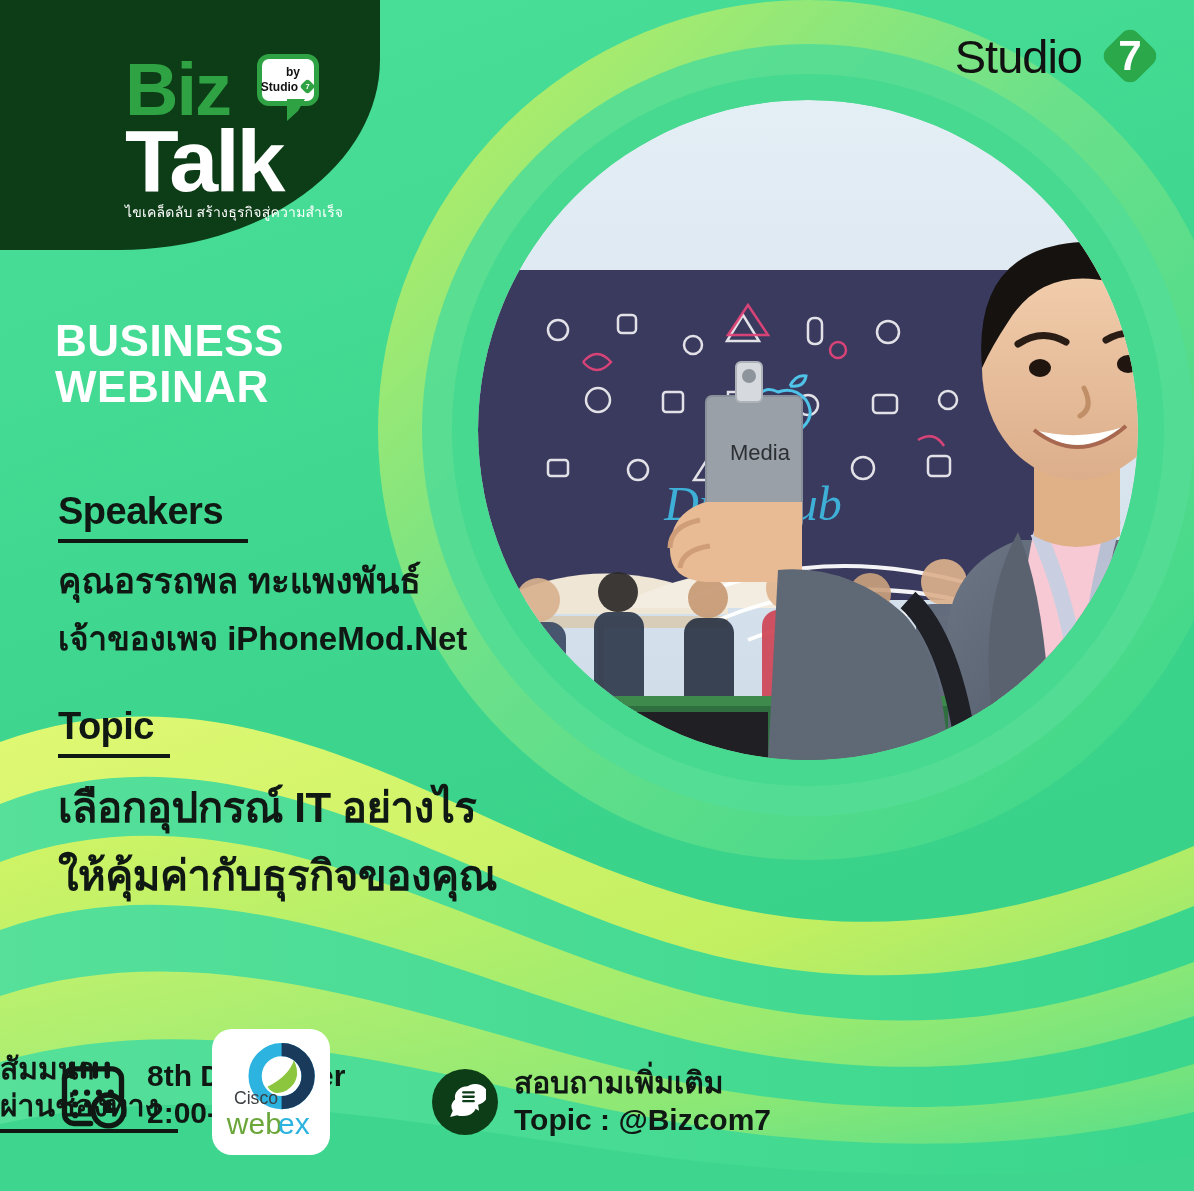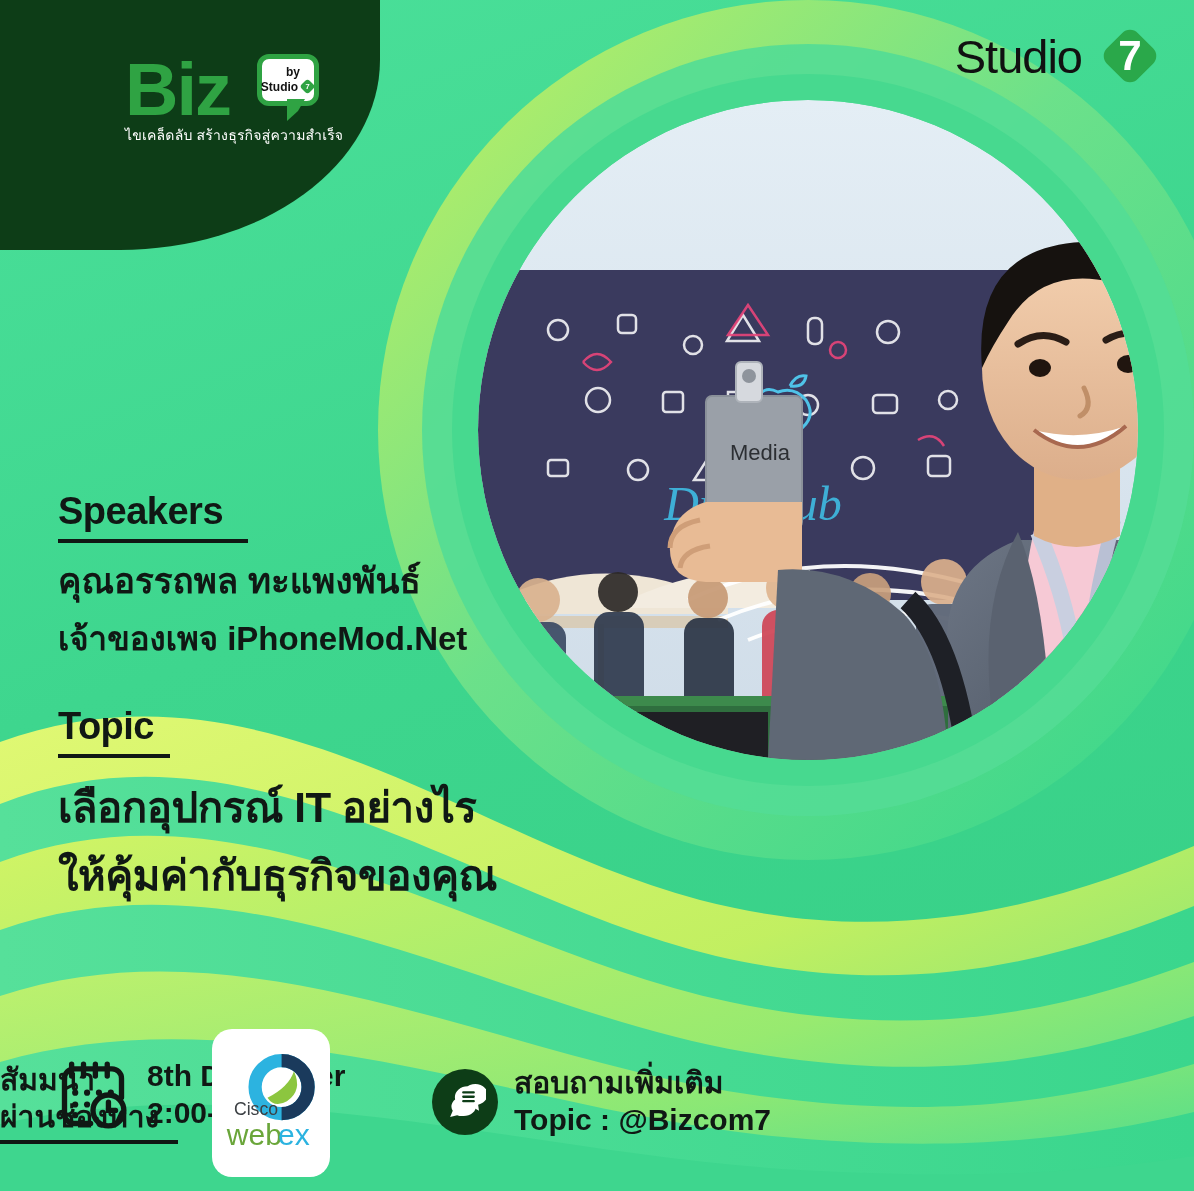--- a/index.html
+++ b/index.html
@@ -101,21 +101,21 @@
   .chat-circle {
     width:66px; height:66px; border-radius:50%; background:#0d3d17;
     display:flex; align-items:center; justify-content:center;
   }
 
   .f-webex { left:818px; top:20px; display:flex; align-items:center; gap:34px; }
   .webex-text .t1 { font-size:30px; }
   .webex-text .t2 { font-size:30px; }
   .webex-underline { height:4px; background:#101814; width:178px; margin-top:4px; }
   .webex-card {
-    width:118px; height:148px; background:#ffffff; border-radius:20px;
+    width:118px; height:126px; background:#ffffff; border-radius:20px;
     position:relative; display:flex; align-items:center; justify-content:center;
   }
 </style>
 </head>
 <body>
 
 <div class="poster">
 
   <div class="bg-base"></div>
 
@@ -152,20 +152,21 @@
     <path d="M0,930 C250,842 500,1010 746,1052 C944,1086 1076,1056 1194,1016 L1194,1191 L0,1191 Z" fill="url(#wg3)"></path>
     <path d="M0,996 C250,914 508,1062 760,1096 C952,1122 1080,1098 1194,1064 L1194,1191 L0,1191 Z" fill="url(#wg2)" opacity="0.8"></path>
     <path d="M0,1062 C250,990 520,1110 772,1136 C958,1154 1084,1138 1194,1112 L1194,1191 L0,1191 Z" fill="url(#wg3)"></path>
     <path d="M0,1124 C260,1066 540,1156 800,1170 C980,1180 1090,1172 1194,1156 L1194,1191 L0,1191 Z" fill="#3ed68e"></path>
   </svg>
 
   <div class="dark-panel"></div>
 
   <div class="logo">
     <div class="logo-biz">Biz</div>
+    <div class="logo-talk">Talk</div>
     <div class="logo-tag">ไขเคล็ดลับ สร้างธุรกิจสู่ความสำเร็จ</div>
 
     <div class="bubble">
       <div class="bubble-by">by</div>
       <div class="bubble-row">
         <span class="bubble-studio">Studio</span>
         <span class="mini7">
           <svg viewBox="0 0 24 24" width="15" height="15">
             <rect x="3" y="3" width="18" height="18" rx="5" transform="rotate(45 12 12)" fill="#2fa343"></rect>
             <text x="12" y="16" font-family="Liberation Sans, sans-serif" font-size="12" font-weight="bold" fill="#ffffff" text-anchor="middle">7</text>
@@ -312,20 +313,24 @@
           <path d="M232 446 q-28 4 -30 22" stroke="#cf9e78" stroke-width="5" fill="none"></path>
         </g>
 
         <path d="M300 470 q70 -6 126 44 q40 44 44 146 l-180 0 z" fill="#5f6875"></path>
 
         <path d="M430 500 q44 40 60 160" stroke="#1e2026" stroke-width="22" fill="none"></path>
       </g>
     </svg>
   </div>
 
+  <div class="headline">
+    <div>BUSINESS</div>
+    <div>WEBINAR</div>
+  </div>
 
   <div class="blk topic">
     <div class="sec-title">Topic</div>
     <div class="rule"></div>
     <div class="topic-l1">เลือกอุปกรณ์ IT อย่างไร</div>
     <div class="topic-l2">ให้คุ้มค่ากับธุรกิจของคุณ</div>
   </div>
 
   <div class="blk speakers">
     <div class="sec-title">Speakers</div>

